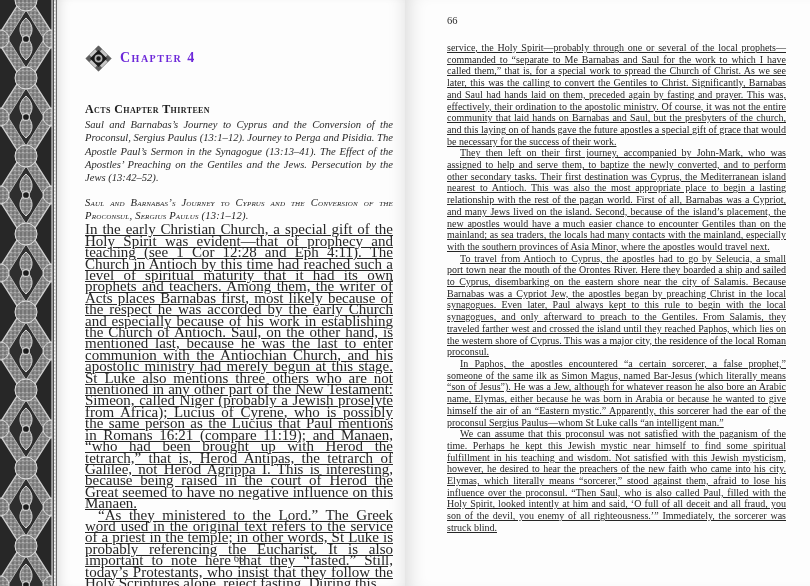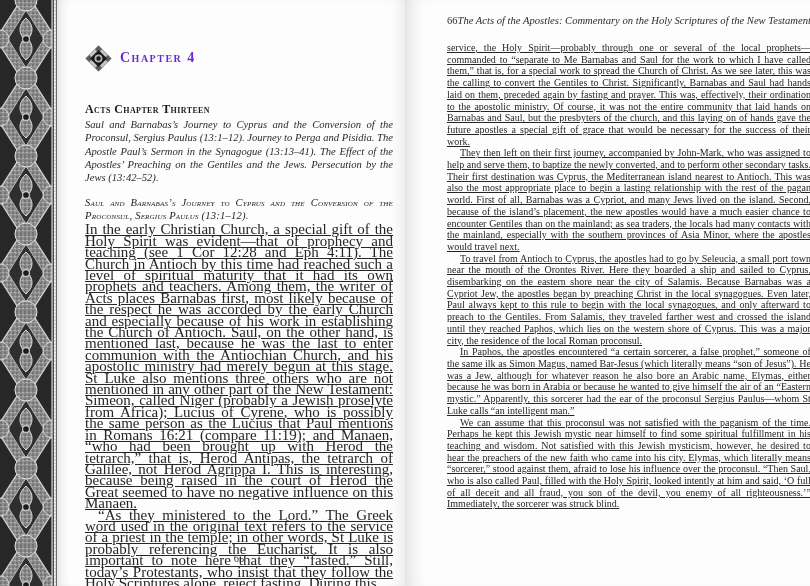--- a/index.html
+++ b/index.html
@@ -126,21 +126,20 @@
         <p>In the early Christian Church, a special gift of the Holy Spirit was evident—that of prophecy and teaching (see 1 Cor 12:28 and Eph 4:11). The Church in Antioch by this time had reached such a level of spiritual maturity that it had its own prophets and teachers. Among them, the writer of Acts places Barnabas first, most likely because of the respect he was accorded by the early Church and especially because of his work in establishing the Church of Antioch. Saul, on the other hand, is mentioned last, because he was the last to enter communion with the Antiochian Church, and his apostolic ministry had merely begun at this stage. St Luke also mentions three others who are not mentioned in any other part of the New Testament: Simeon, called Niger (probably a Jewish proselyte from Africa); Lucius of Cyrene, who is possibly the same person as the Lucius that Paul mentions in Romans 16:21 (compare 11:19); and Manaen, “who had been brought up with Herod the tetrarch,” that is, Herod Antipas, the tetrarch of Galilee, not Herod Agrippa I. This is interesting, because being raised in the court of Herod the Great seemed to have no negative influence on this Manaen.</p>
         <p>“As they ministered to the Lord.” The Greek word used in the original text refers to the service of a priest in the temple; in other words, St Luke is probably referencing the Eucharist. It is also important to note here that they “fasted.” Still, today’s Protestants, who insist that they follow the Holy Scriptures alone, reject fasting. During this</p>
       </div>
 
     <div class="folio-left">65</div>
   </div>
 
   <div class="page page-right">
     <div class="running-header">
       <span class="folio-right">66</span>
-      <span class="running-title">The Acts of the Apostles: Commentary on the Holy Scriptures of the New Testament</span>
     </div>
 
     <div class="body-text">
         <p>service, the Holy Spirit—probably through one or several of the local prophets—commanded to “separate to Me Barnabas and Saul for the work to which I have called them,” that is, for a special work to spread the Church of Christ. As we see later, this was the calling to convert the Gentiles to Christ. Significantly, Barnabas and Saul had hands laid on them, preceded again by fasting and prayer. This was, effectively, their ordination to the apostolic ministry. Of course, it was not the entire community that laid hands on Barnabas and Saul, but the presbyters of the church, and this laying on of hands gave the future apostles a special gift of grace that would be necessary for the success of their work.</p>
         <p>They then left on their first journey, accompanied by John-Mark, who was assigned to help and serve them, to baptize the newly converted, and to perform other secondary tasks. Their first destination was Cyprus, the Mediterranean island nearest to Antioch. This was also the most appropriate place to begin a lasting relationship with the rest of the pagan world. First of all, Barnabas was a Cypriot, and many Jews lived on the island. Second, because of the island’s placement, the new apostles would have a much easier chance to encounter Gentiles than on the mainland; as sea traders, the locals had many contacts with the mainland, especially with the southern provinces of Asia Minor, where the apostles would travel next.</p>
         <p>To travel from Antioch to Cyprus, the apostles had to go by Seleucia, a small port town near the mouth of the Orontes River. Here they boarded a ship and sailed to Cyprus, disembarking on the eastern shore near the city of Salamis. Because Barnabas was a Cypriot Jew, the apostles began by preaching Christ in the local synagogues. Even later, Paul always kept to this rule to begin with the local synagogues, and only afterward to preach to the Gentiles. From Salamis, they traveled farther west and crossed the island until they reached Paphos, which lies on the western shore of Cyprus. This was a major city, the residence of the local Roman proconsul.</p>
         <p>In Paphos, the apostles encountered “a certain sorcerer, a false prophet,” someone of the same ilk as Simon Magus, named Bar-Jesus (which literally means “son of Jesus”). He was a Jew, although for whatever reason he also bore an Arabic name, Elymas, either because he was born in Arabia or because he wanted to give himself the air of an “Eastern mystic.” Apparently, this sorcerer had the ear of the proconsul Sergius Paulus—whom St Luke calls “an intelligent man.”</p>
         <p>We can assume that this proconsul was not satisfied with the paganism of the time. Perhaps he kept this Jewish mystic near himself to find some spiritual fulfillment in his teaching and wisdom. Not satisfied with this Jewish mysticism, however, he desired to hear the preachers of the new faith who came into his city. Elymas, which literally means “sorcerer,” stood against them, afraid to lose his influence over the proconsul. “Then Saul, who is also called Paul, filled with the Holy Spirit, looked intently at him and said, ‘O full of all deceit and all fraud, you son of the devil, you enemy of all righteousness.’” Immediately, the sorcerer was struck blind.</p>
       </div>
   </div>

